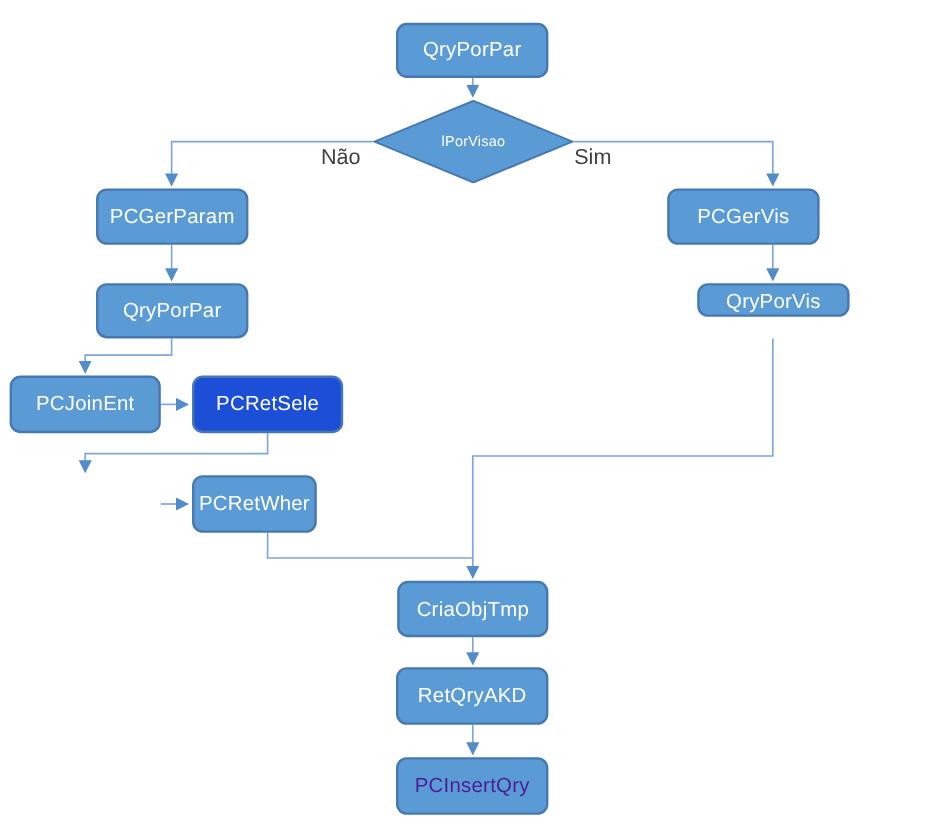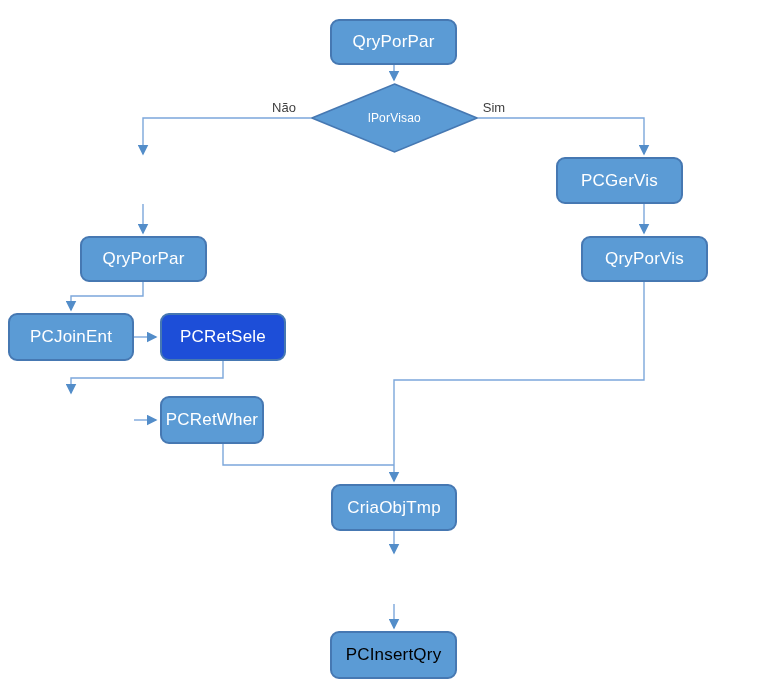--- a/index.html
+++ b/index.html
@@ -46,22 +46,23 @@
     left: 0;
     top: 0;
   }
   .node.diamond .node-label {
     position: relative;
     font-size: 12px;
   }
   .edge-label {
     position: absolute;
     transform: translate(-50%, -50%);
-    font-size: 13px;
+    font-size: 18px;
     white-space: nowrap;
+    margin-top: 24px;
   }
 </style>
 </head>
 <body>
 
 <div id="canvas" style="width: 773px; height: 695px; background: rgb(255, 255, 255);">
     <svg id="edge-layer" width="773" height="695">
       <defs>
         <marker id="arrowhead" markerUnits="userSpaceOnUse" markerWidth="11" markerHeight="11" refX="9.5" refY="5.5" orient="auto">
           <path d="M0,0 L11,5.5 L0,11 Z" fill="#538DC9"></path>
@@ -85,37 +86,43 @@
     <span class="edge-label" style="left: 494px; top: 107px; color: rgb(63, 63, 63);">Sim</span>
     <div class="node rounded-rect" style="left: 330px; top: 19px; width: 127px; height: 46px; background: rgb(91, 155, 213); border-color: rgb(70, 120, 178);">
       <span class="node-label" style="color: rgb(255, 255, 255);">QryPorPar</span>
     </div>
     <div class="node diamond" style="left: 311px; top: 83px; width: 167px; height: 70px;">
       <svg class="diamond-svg" width="167" height="70">
         <polygon points="83.5,1 166,35 83.5,69 1,35" fill="#5B9BD5" stroke="#4678B2" stroke-width="1.6"></polygon>
       </svg>
       <span class="node-label" style="color: rgb(255, 255, 255);">lPorVisao</span>
     </div>
+    <div class="node rounded-rect" style="left: 80px; top: 157px; width: 127px; height: 47px; background: rgb(91, 155, 213); border-color: rgb(70, 120, 178);">
+      <span class="node-label" style="color: rgb(255, 255, 255);">PCGerParam</span>
+    </div>
     <div class="node rounded-rect" style="left: 556px; top: 157px; width: 127px; height: 47px; background: rgb(91, 155, 213); border-color: rgb(70, 120, 178);">
       <span class="node-label" style="color: rgb(255, 255, 255);">PCGerVis</span>
     </div>
     <div class="node rounded-rect" style="left: 80px; top: 236px; width: 127px; height: 46px; background: rgb(91, 155, 213); border-color: rgb(70, 120, 178);">
       <span class="node-label" style="color: rgb(255, 255, 255);">QryPorPar</span>
     </div>
-    <div class="node rounded-rect" style="left: 581px; top: 236px; width: 127px; height: 46px; background: rgb(91, 155, 213); border-color: rgb(70, 120, 178);">
+    <div class="node rounded-rect" style="left: 581px; top: 236px; width: 127px; height: 28px; background: rgb(91, 155, 213); border-color: rgb(70, 120, 178); align-items: flex-end;">
       <span class="node-label" style="color: rgb(255, 255, 255);">QryPorVis</span>
     </div>
     <div class="node rounded-rect" style="left: 8px; top: 313px; width: 126px; height: 48px; background: rgb(91, 155, 213); border-color: rgb(70, 120, 178);">
       <span class="node-label" style="color: rgb(255, 255, 255);">PCJoinEnt</span>
     </div>
     <div class="node rounded-rect" style="left: 160px; top: 313px; width: 126px; height: 48px; background: #1d4ed8; border-color: rgb(70, 120, 178);">
       <span class="node-label" style="color: rgb(255, 255, 255);">PCRetSele</span>
     </div>
     <div class="node rounded-rect" style="left: 160px; top: 396px; width: 104px; height: 48px; background: rgb(91, 155, 213); border-color: rgb(70, 120, 178);">
       <span class="node-label" style="color: rgb(255, 255, 255);">PCRetWher</span>
     </div>
     <div class="node rounded-rect" style="left: 331px; top: 484px; width: 126px; height: 47px; background: rgb(91, 155, 213); border-color: rgb(70, 120, 178);">
       <span class="node-label" style="color: rgb(255, 255, 255);">CriaObjTmp</span>
     </div>
+    <div class="node rounded-rect" style="left: 330px; top: 556px; width: 127px; height: 48px; background: rgb(91, 155, 213); border-color: rgb(70, 120, 178);">
+      <span class="node-label" style="color: rgb(255, 255, 255);">RetQryAKD</span>
+    </div>
     <div class="node rounded-rect" style="left: 330px; top: 631px; width: 127px; height: 48px; background: rgb(91, 155, 213); border-color: rgb(70, 120, 178);">
-      <span class="node-label" style="color: #000000; text-align: center;">PCInsertQry</span>
+      <span class="node-label" style="color: #4c1d95; text-align: center;">PCInsertQry</span>
     </div>
   </div>
 
 </body></html>

